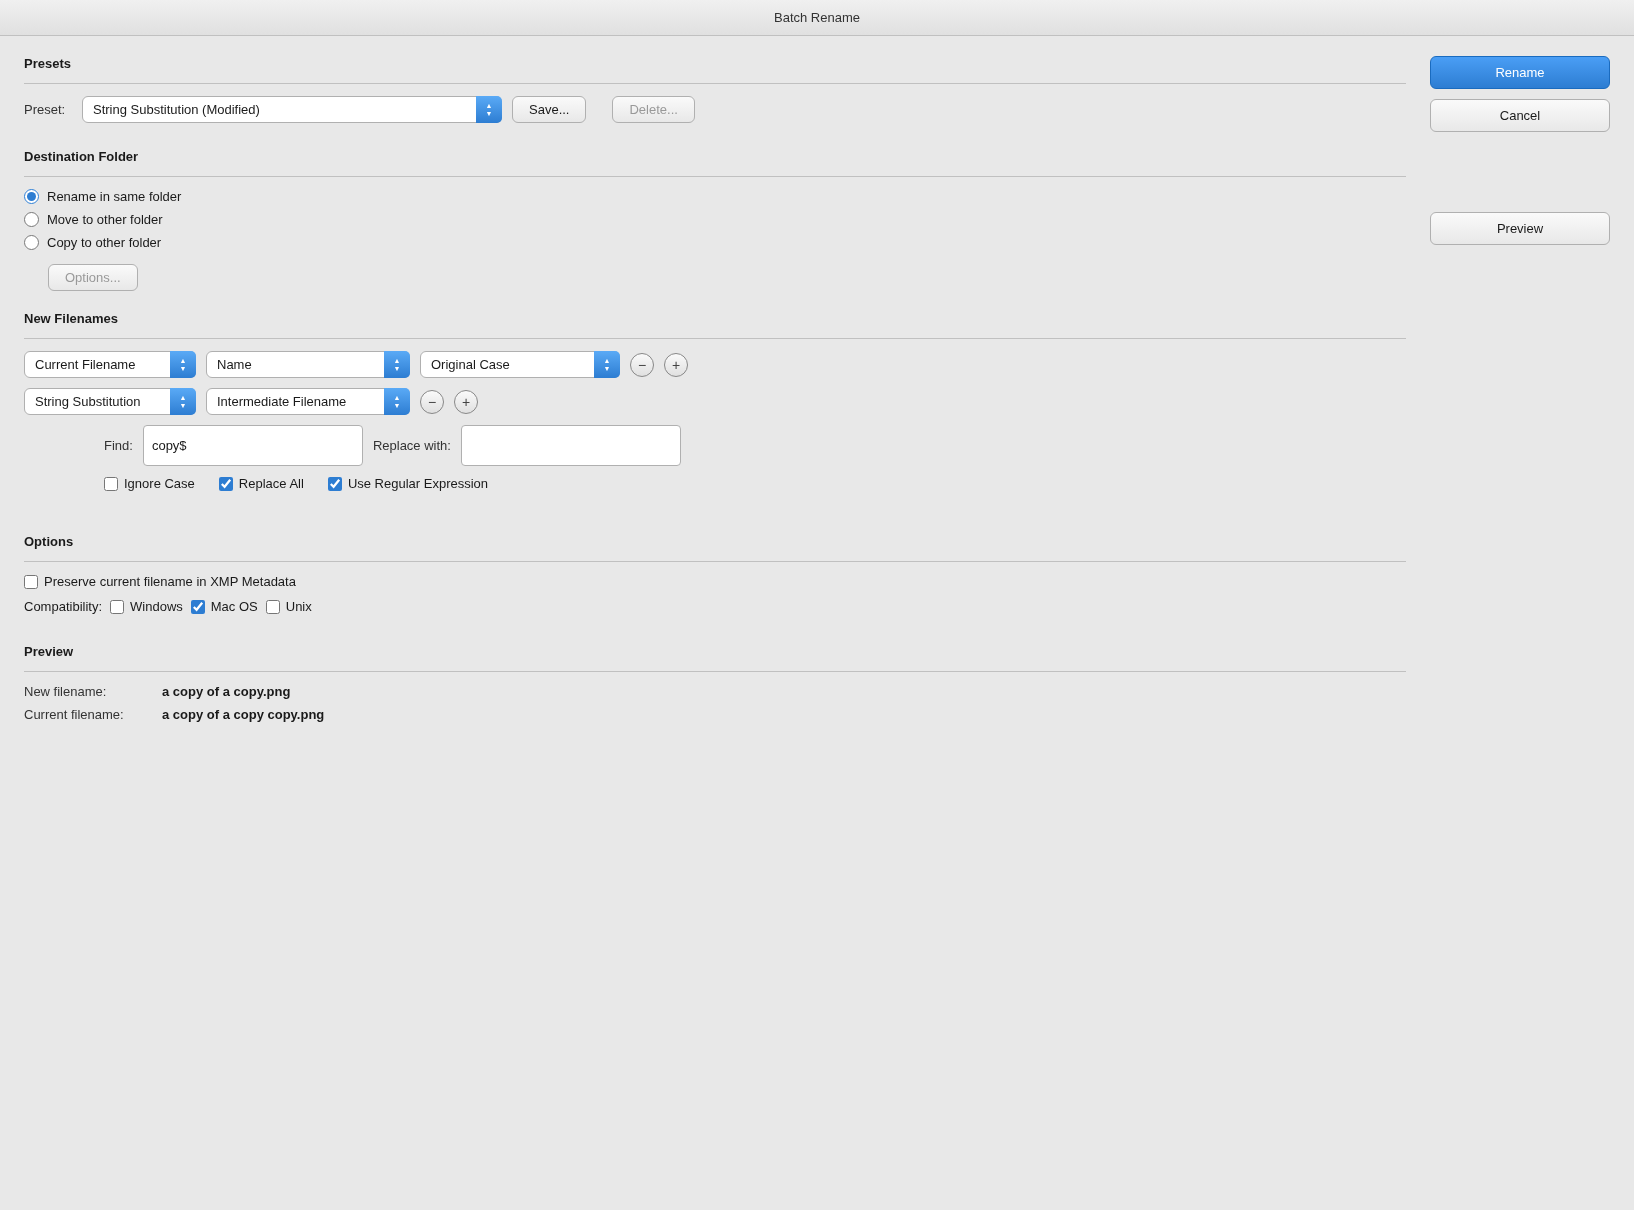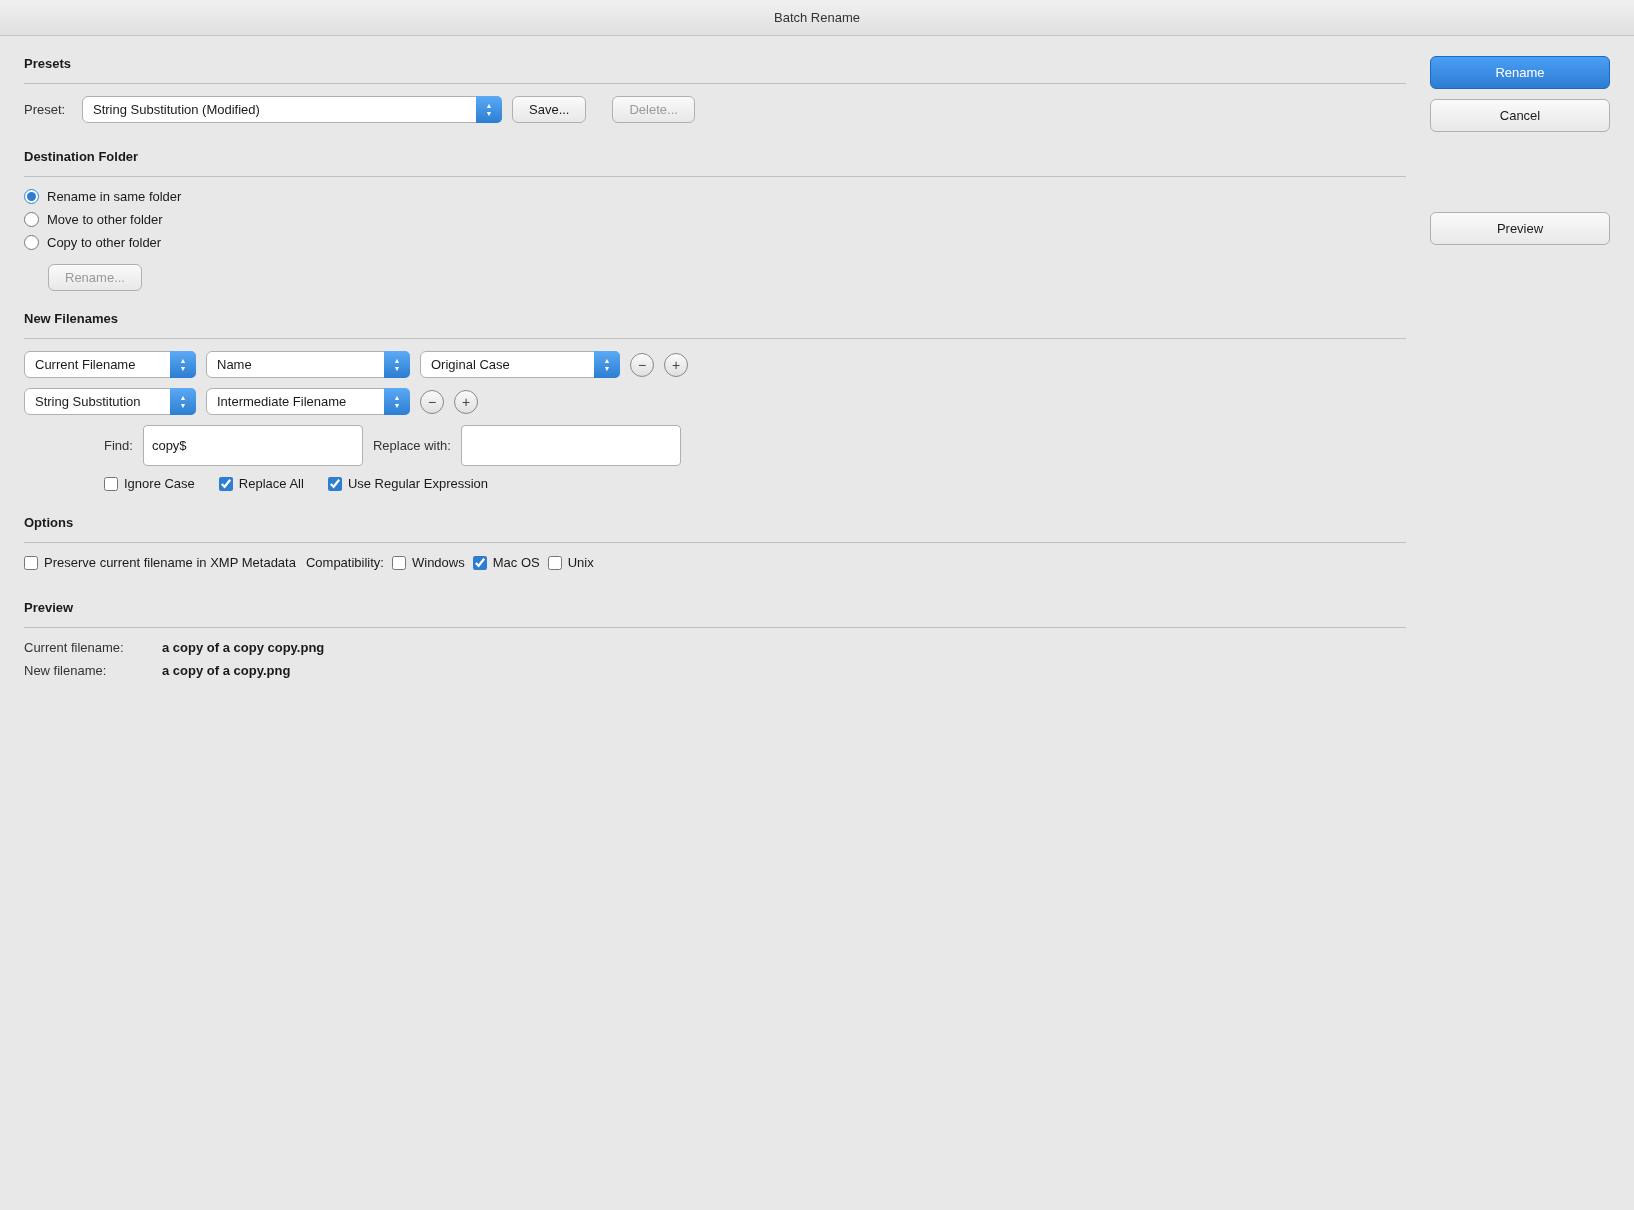--- a/index.html
+++ b/index.html
@@ -237,40 +237,40 @@
 
     .replace-input {
       width: 220px;
     }
 
     .checkboxes-row {
       display: flex;
       align-items: flex-end;
       gap: 24px;
       margin-left: 80px;
-      margin-bottom: 4px;
+      margin-bottom: 23px;
     }
 
     .checkbox-item {
       display: flex;
       align-items: center;
       gap: 6px;
       font-size: 13px;
     }
 
     .checkbox-item input[type="checkbox"] {
       width: 14px;
       height: 14px;
       cursor: pointer;
       accent-color: #2d7dd2;
     }
 
     .options-row {
       display: flex;
-      flex-direction: row;
+      flex-direction: column;
       gap: 10px;
       margin-bottom: 6px;
     }
 
     .compat-row {
       display: flex;
       align-items: center;
       gap: 8px;
       font-size: 13px;
     }
@@ -376,21 +376,21 @@
         </label>
         <label class="radio-item">
           <input type="radio" name="destination" value="move" style="">
           <span>Move to other folder</span>
         </label>
         <label class="radio-item">
           <input type="radio" name="destination" value="copy" style="">
           <span>Copy to other folder</span>
         </label>
       </div>
-      <button class="btn-browse">Rename...</button>
+      <button class="btn-browse">Options...</button>
     </div>
 
     <div class="section">
       <div class="section-title">New Filenames</div>
       <hr class="section-divider">
 
       <div class="filenames-row">
         <div class="select-container">
           <select class="fn-select fn-select-wide">
             <option>Current Filename</option>
@@ -489,26 +489,26 @@
             <span>Unix</span>
           </label>
         </div>
       </div>
     </div>
 
     <div class="section preview-section">
       <div class="section-title">Preview</div>
       <hr class="section-divider">
       <div class="preview-row">
+        <span class="preview-label">New filename:</span>
+        <span class="preview-value">a copy of a copy.png</span>
+      </div>
+      <div class="preview-row">
         <span class="preview-label">Current filename:</span>
         <span class="preview-value">a copy of a copy copy.png</span>
-      </div>
-      <div class="preview-row">
-        <span class="preview-label">New filename:</span>
-        <span class="preview-value">a copy of a copy.png</span>
       </div>
     </div>
 
   </div>
 
   <div class="right-panel">
     <button class="btn-rename">Rename</button>
     <button class="btn-cancel">Cancel</button>
     <div style="height: 60px;"></div>
     <button class="btn-preview">Preview</button>

